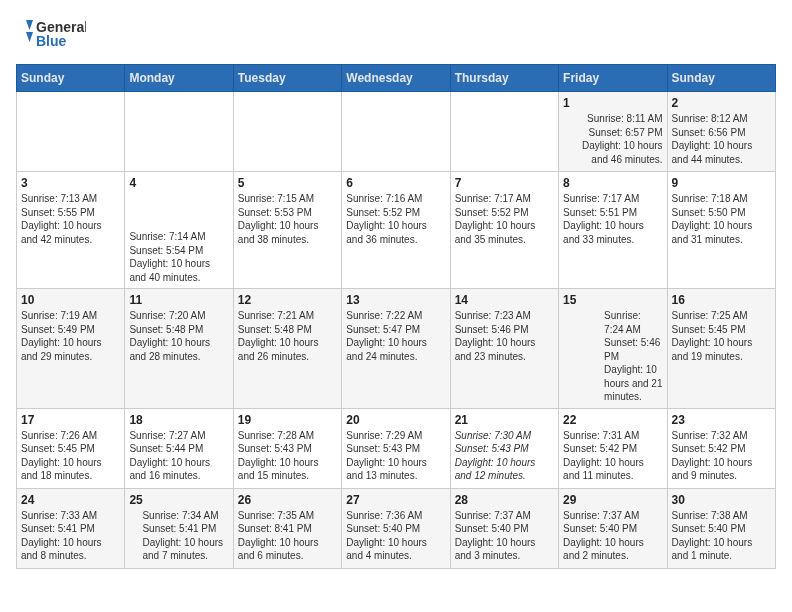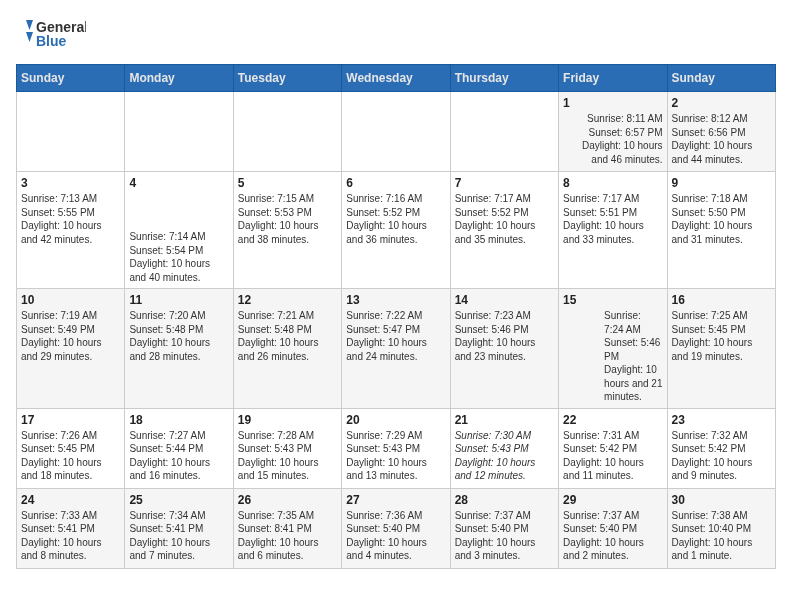--- a/index.html
+++ b/index.html
@@ -257,21 +257,21 @@
       </tr>
       <tr>
         <td>
           <div class="day-num">24</div>
           <div class="day-info" style="white-space: pre-line;">Sunrise: 7:33 AM
 Sunset: 5:41 PM
 Daylight: 10 hours and 8 minutes.</div>
         </td>
         <td>
           <div class="day-num">25</div>
-          <div class="day-info" style="white-space: pre-line;">Sunrise: 7:34 AM
+          <div class="day-info" style="white-space: pre-line; margin-left: 13px;">Sunrise: 7:34 AM
 Sunset: 5:41 PM
 Daylight: 10 hours and 7 minutes.</div>
         </td>
         <td>
           <div class="day-num">26</div>
           <div class="day-info" style="white-space: pre-line;">Sunrise: 7:35 AM
 Sunset: 8:41 PM
 Daylight: 10 hours and 6 minutes.</div>
         </td>
         <td>
@@ -288,18 +288,18 @@
         </td>
         <td>
           <div class="day-num">29</div>
           <div class="day-info" style="white-space: pre-line;">Sunrise: 7:37 AM
 Sunset: 5:40 PM
 Daylight: 10 hours and 2 minutes.</div>
         </td>
         <td>
           <div class="day-num">30</div>
           <div class="day-info" style="white-space: pre-line;">Sunrise: 7:38 AM
-Sunset: 10:40 PM
+Sunset: 5:40 PM
 Daylight: 10 hours and 1 minute.</div>
         </td>
       </tr>
     </tbody>
 </table>
 
 </body></html>

